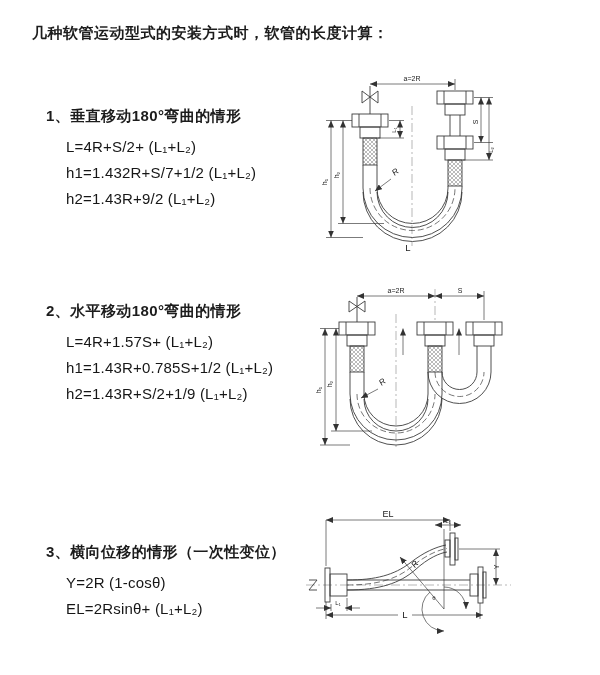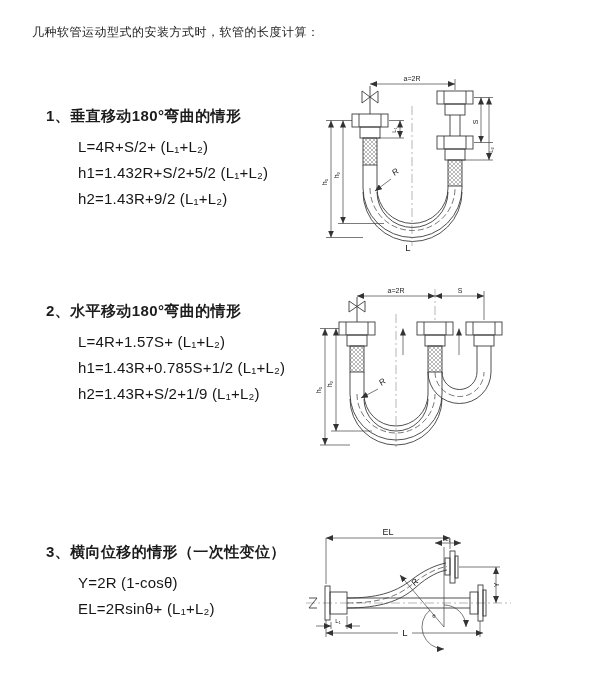--- a/index.html
+++ b/index.html
@@ -2,49 +2,49 @@
 <html><head>
 <meta charset="utf-8">
 <style>
   html,body{margin:0;padding:0;}
   body{
     width:600px;height:675px;position:relative;background:#ffffff;
     font-family:"Liberation Sans","DejaVu Sans",sans-serif;color:#1c1c1c;
     overflow:hidden;
   }
   .page-title{
-    position:absolute;left:32px;top:24px;font-size:12px;font-weight:normal;
+    position:absolute;left:32px;top:24px;font-size:15px;font-weight:bold;
     letter-spacing:.5px;white-space:nowrap;
   }
   .sec{position:absolute;left:46px;width:300px;}
   .sec-heading{font-size:15px;font-weight:bold;line-height:20px;letter-spacing:.4px;white-space:nowrap;}
-  .formulas{margin-left:32px;margin-top:8px;}
+  .formulas{margin-left:20px;margin-top:8px;}
   .formula{font-size:15px;line-height:26px;letter-spacing:.2px;white-space:nowrap;color:#161616;}
   #sec1{top:106px;} #sec2{top:301px;} #sec3{top:542px;}
   .diagram{position:absolute;}
   #diag1{left:312px;top:70px;width:280px;height:195px;}
   #diag2{left:312px;top:282px;width:280px;height:195px;}
-  #diag3{left:298px;top:523px;width:300px;height:150px;text-decoration:underline;}
+  #diag3{left:298px;top:505px;width:300px;height:150px;text-decoration:underline;}
   svg{display:block;}
   svg text{font-family:"Liberation Sans","DejaVu Sans",sans-serif;fill:#222;}
   .dimtxt{font-size:7px;}
   .dimtxt-sm{font-size:6px;}
   .rlbl{font-size:8.5px;font-style:italic;}
   .biglbl{font-size:9.5px;}
 </style>
 </head>
 <body>
 
 <div class="page-title">几种软管运动型式的安装方式时，软管的长度计算：</div>
 
 <section class="sec" id="sec1">
   <div class="sec-heading">1、垂直移动180°弯曲的情形</div>
   <div class="formulas">
     <div class="formula">L=4R+S/2+ (L₁+L₂)</div>
-    <div class="formula">h1=1.432R+S/2+5/2 (L₁+L₂)</div>
+    <div class="formula">h1=1.432R+S/7+1/2 (L₁+L₂)</div>
     <div class="formula">h2=1.43R+9/2 (L₁+L₂)</div>
   </div>
 </section>
 
 <section class="sec" id="sec2">
   <div class="sec-heading">2、水平移动180°弯曲的情形</div>
   <div class="formulas">
     <div class="formula">L=4R+1.57S+ (L₁+L₂)</div>
     <div class="formula">h1=1.43R+0.785S+1/2 (L₁+L₂)</div>
     <div class="formula">h2=1.43R+S/2+1/9 (L₁+L₂)</div>

